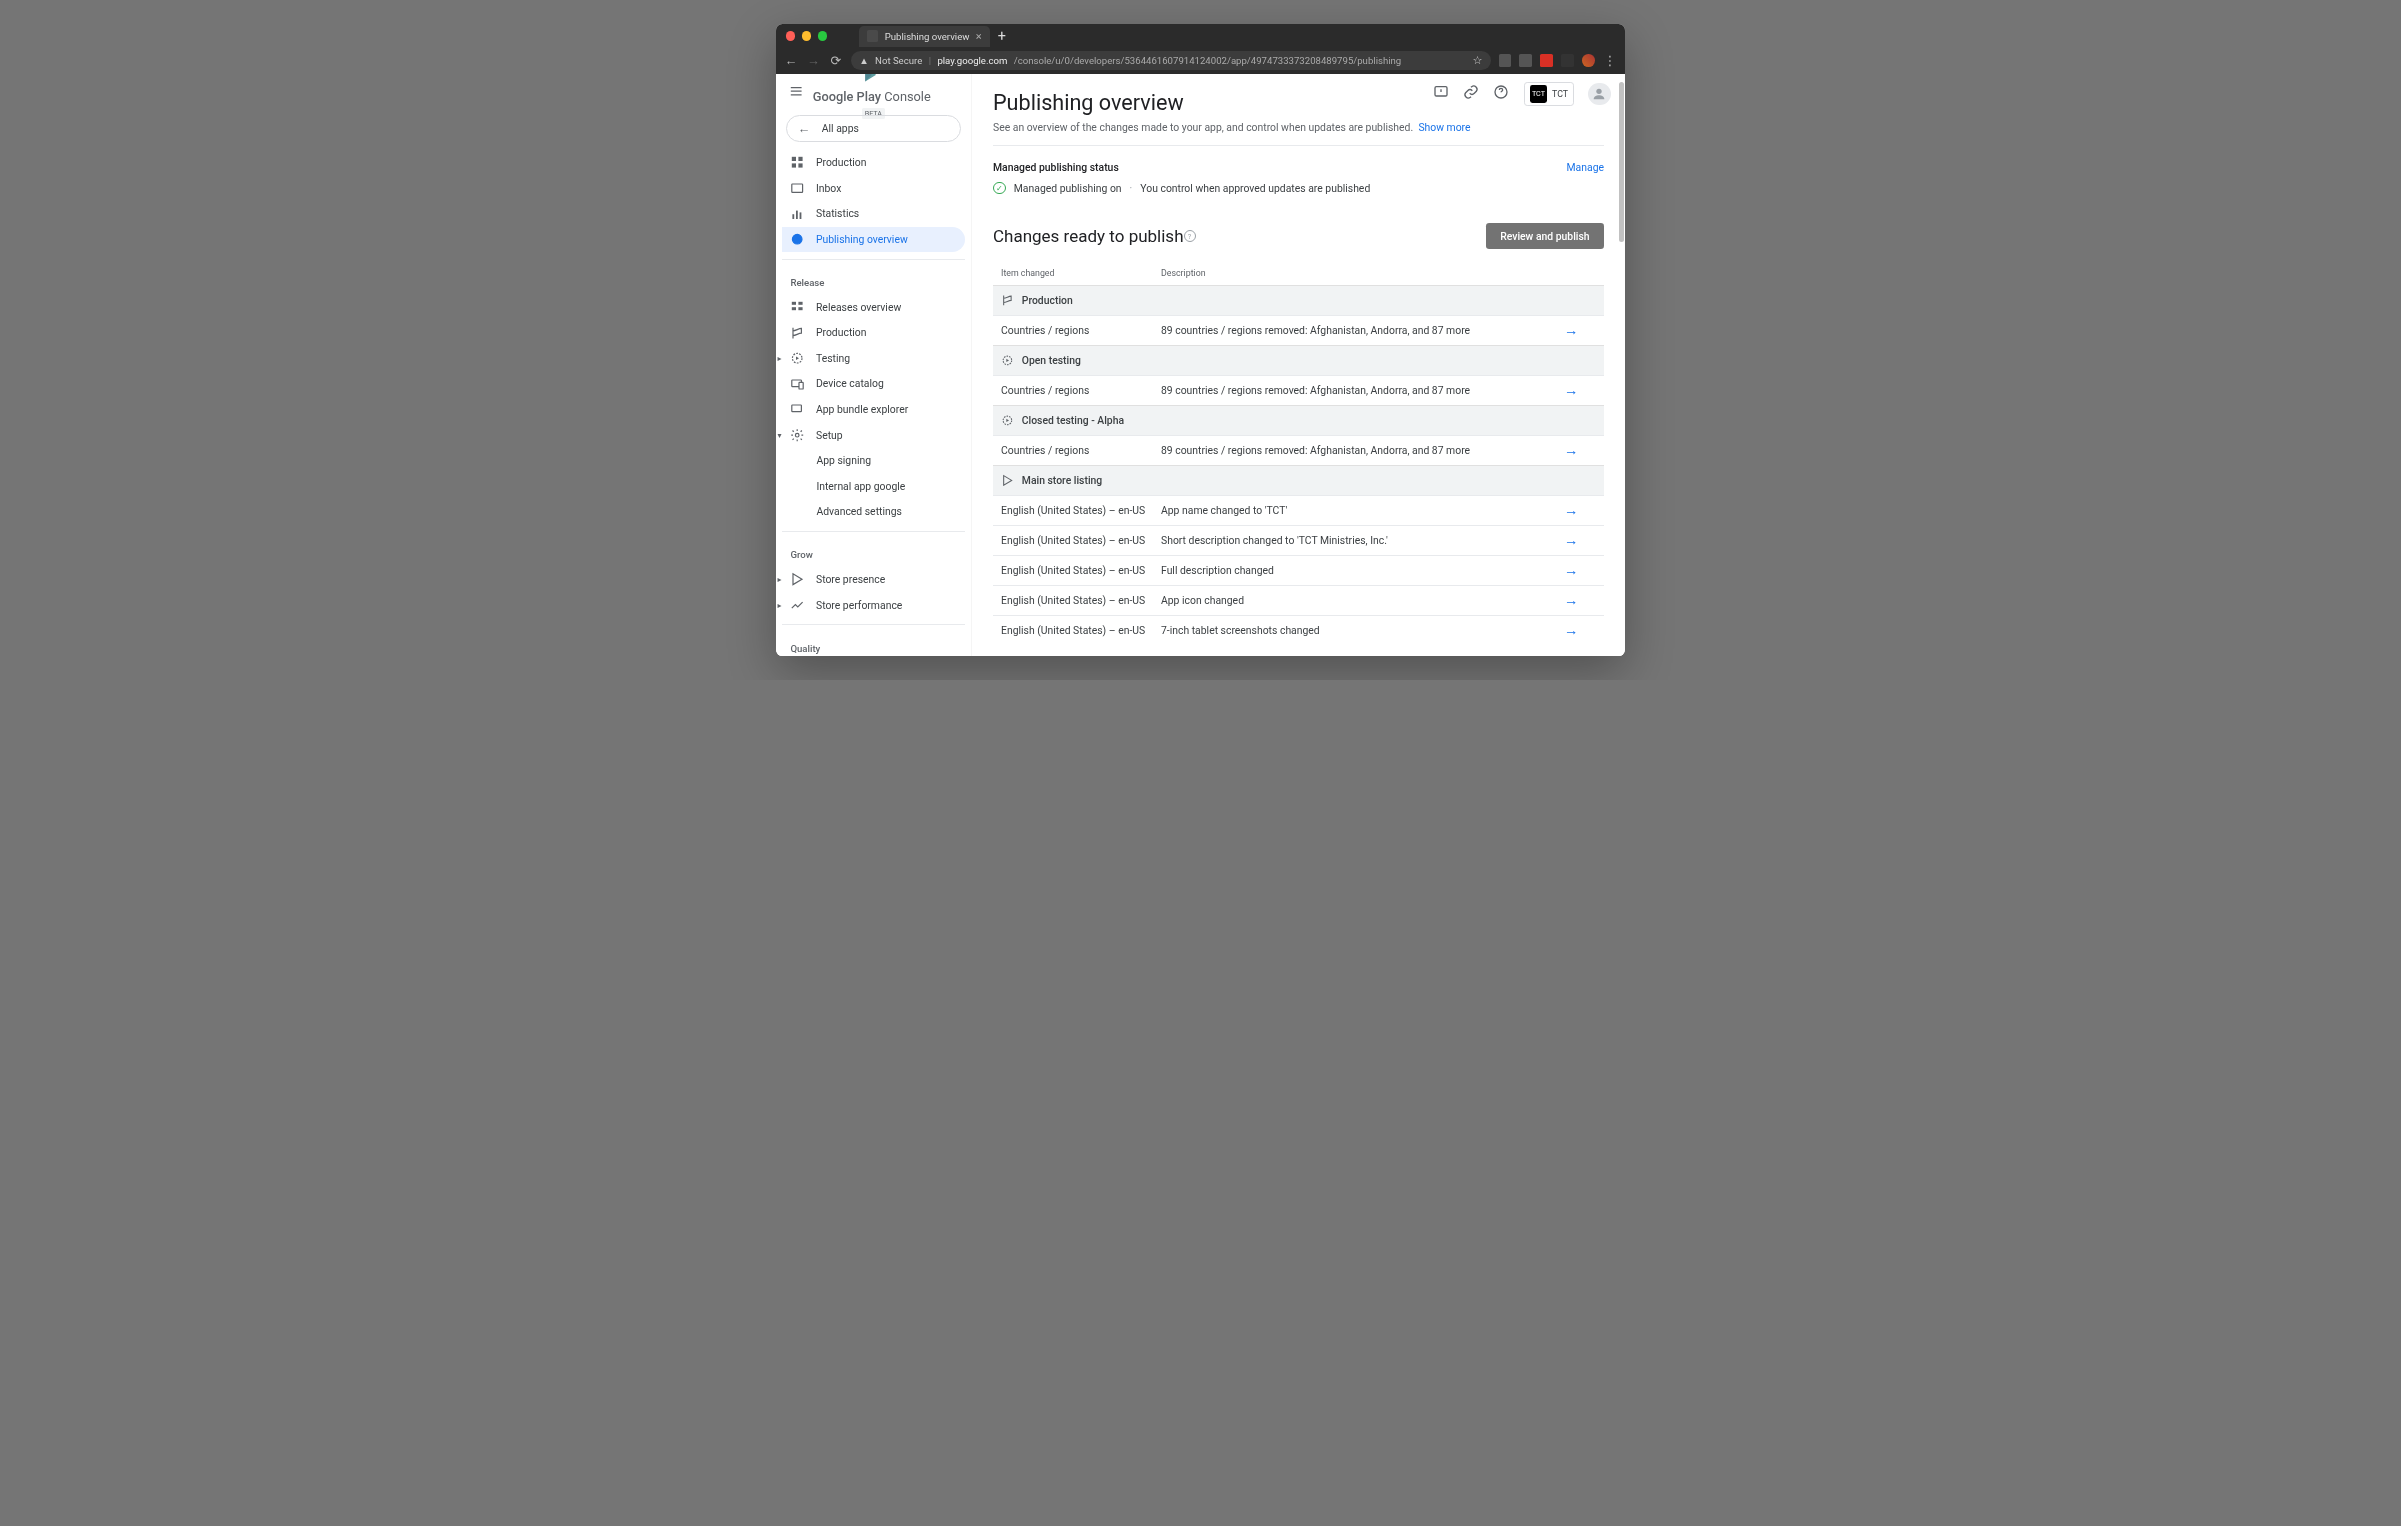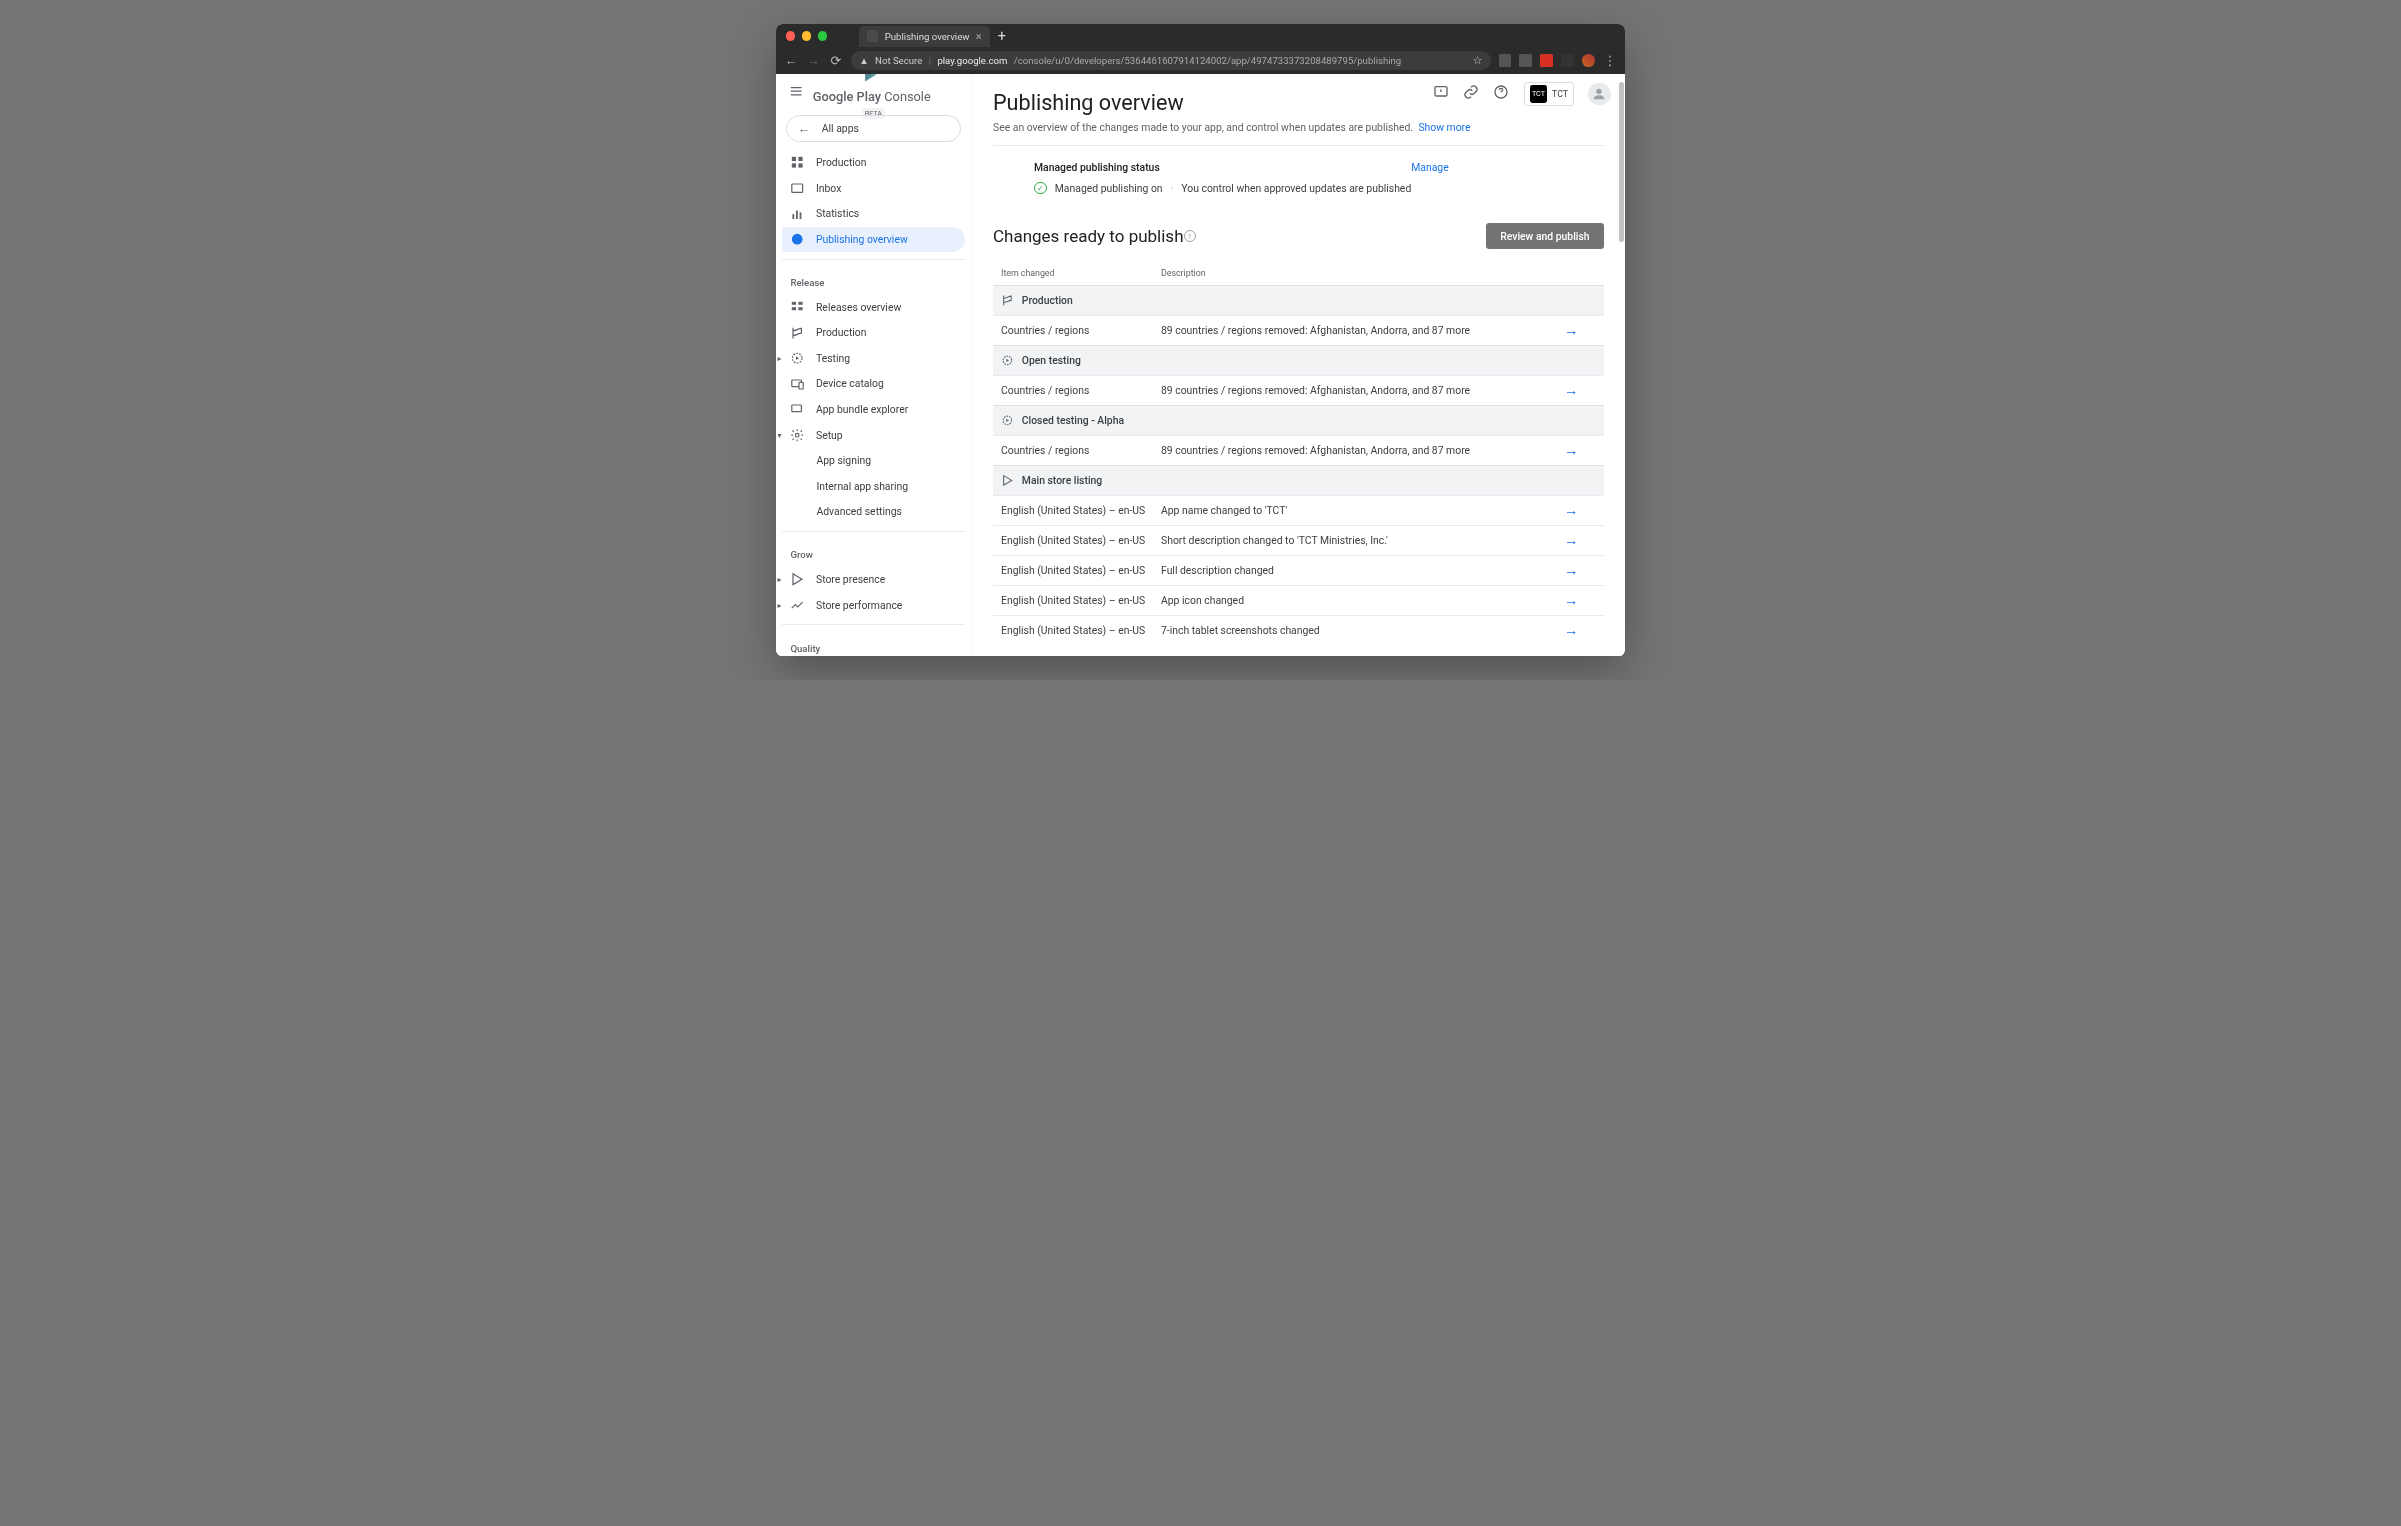--- a/index.html
+++ b/index.html
@@ -51,21 +51,21 @@
 .top-actions { position: absolute; top: 8px; right: 14.4px; display: flex; align-items: center; gap: 14.4px; }
 .top-icon { color: #5f6368; cursor: pointer; }
 .org-badge { display: flex; align-items: center; gap: 4.8px; border: 0.8px solid #dadce0; border-radius: 3.2px; padding: 2.4px 4.8px; font-size: 8.8px; color: #3c4043; }
 .org-sq { width: 17.6px; height: 17.6px; background: #000; color: #fff; font-size: 7.2px; display: flex; align-items: center; justify-content: center; border-radius: 2.4px; }
 .avatar { width: 22.4px; height: 22.4px; border-radius: 50%; background: #e8eaed; display: flex; align-items: center; justify-content: center; }
 .content { padding: 16px 21px; }
 h1 { font-size: 21.6px; color: #202124; font-weight: 400; margin-bottom: 6.4px; }
 .subtitle { font-size: 10.4px; color: #5f6368; margin-bottom: 11.2px; }
 .show-more { color: #1a73e8; cursor: pointer; }
 .hr { border-top: 0.8px solid #e8eaed; margin: 4.8px 0; }
-.status-row { display: flex; align-items: flex-start; padding: 9.6px 0; margin-left: 41px; }
+.status-row { display: flex; justify-content: space-between; align-items: flex-start; padding: 9.6px 0; }
 .status-title { font-size: 10.4px; font-weight: 500; color: #202124; margin-bottom: 8px; }
 .status-line { display: flex; align-items: center; gap: 8px; font-size: 10.4px; color: #3c4043; }
 .check-circle { width: 12.8px; height: 12.8px; border-radius: 50%; border: 1.2px solid #34a853; display: flex; align-items: center; justify-content: center; color: #34a853; font-size: 8px; }
 .manage-link { color: #1a73e8; font-size: 10.4px; cursor: pointer; }
 .dot { color: #9aa0a6; }
 .changes-header { display: flex; justify-content: space-between; align-items: center; margin-top: 19px; margin-bottom: 12.8px; }
 .changes-header h2 { font-size: 17px; font-weight: 400; color: #202124; display: flex; align-items: center; gap: 0; }
 .help-circle-sm { width: 12px; height: 12px; border: 1.2px solid #9aa0a6; border-radius: 50%; display: inline-flex; align-items: center; justify-content: center; font-size: 7.2px; color: #9aa0a6; }
 .primary-btn { background: #737373; color: #fff; border: none; border-radius: 3.2px; padding: 6.4px 14.4px; font-size: 10.4px; font-weight: 500; cursor: pointer; }
 .table-head { display: flex; padding: 6.4px 8px; font-size: 8.8px; color: #5f6368; }
@@ -240,21 +240,21 @@
                 <circle cx="12" cy="12" r="3"></circle>
                 <path d="M12 2v3M12 19v3M4.2 4.2l2.1 2.1M17.7 17.7l2.1 2.1M2 12h3M19 12h3M4.2 19.8l2.1-2.1M17.7 6.3l2.1-2.1"></path>
               </svg>
             </span>
           <span class="si-label">Setup</span>
         </div>
         <div class="side-item sub">
           <span class="si-label">App signing</span>
         </div>
         <div class="side-item sub">
-          <span class="si-label">Internal app sharing</span>
+          <span class="si-label">Internal app google</span>
         </div>
         <div class="side-item sub">
           <span class="si-label">Advanced settings</span>
         </div>
 
         <div class="side-divider"></div>
         <div class="side-section-label">Grow</div>
         <div class="side-item">
           <span class="expand-caret">▸</span>
           <span class="si-icon">

